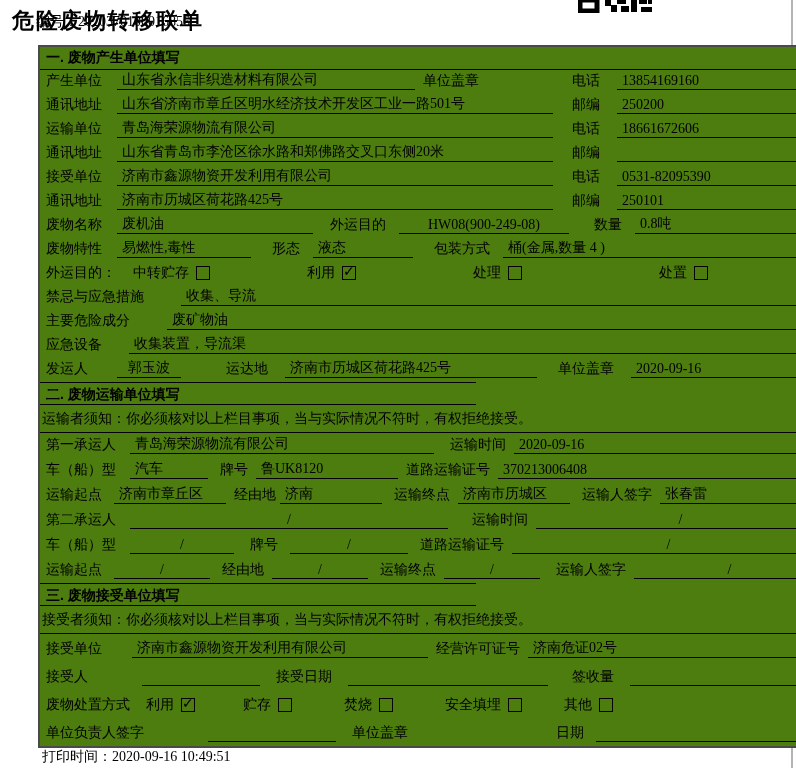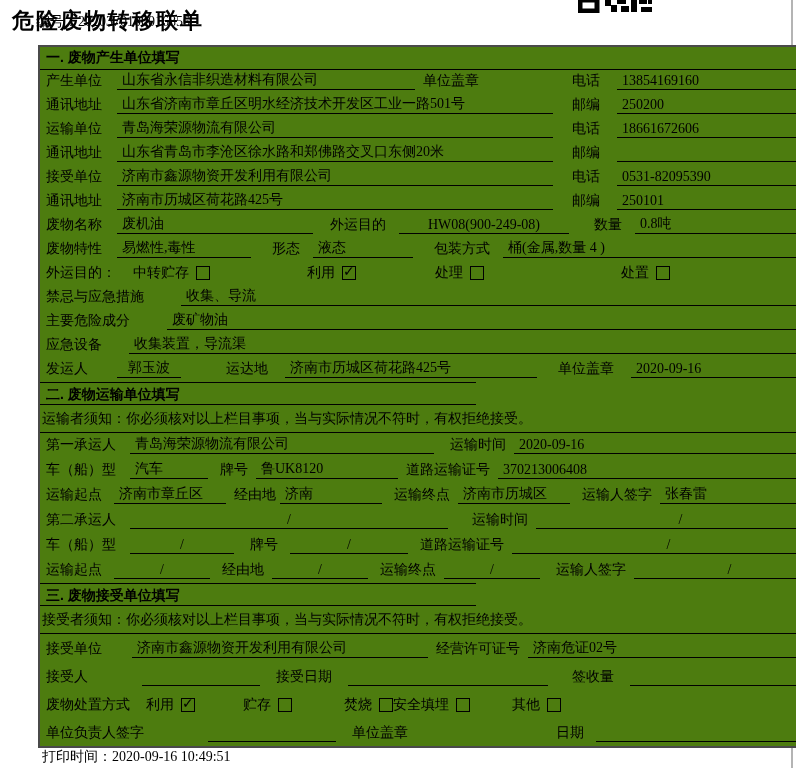--- a/index.html
+++ b/index.html
@@ -133,21 +133,21 @@
   <div class="row r24" style="align-items:flex-end">
     <span class="lbl">外运目的：</span>
     <span class="opt gap8">
       <span>中转贮存</span>
       <span class="cb"></span>
     </span>
     <span class="opt" style="margin-left:88px">
       <span>利用</span>
       <span class="cb checked"></span>
     </span>
-    <span class="opt" style="margin-left:70px">
+    <span class="opt" style="margin-left:108px">
       <span>处理</span>
       <span class="cb"></span>
     </span>
     <span class="opt" style="margin-left:128px">
       <span>处置</span>
       <span class="cb"></span>
     </span>
   </div>
 
   <div class="row r24">
@@ -257,21 +257,21 @@
       <span class="cb checked"></span>
     </span>
     <span class="opt" style="margin-left:48px">
       <span>贮存</span>
       <span class="cb"></span>
     </span>
     <span class="opt" style="margin-left:52px">
       <span>焚烧</span>
       <span class="cb"></span>
     </span>
-    <span class="opt" style="">
+    <span class="opt" style="margin-left:52px">
       <span>安全填埋</span>
       <span class="cb"></span>
     </span>
     <span class="opt" style="margin-left:42px">
       <span>其他</span>
       <span class="cb"></span>
     </span>
   </div>
 
   <div class="row r28">

